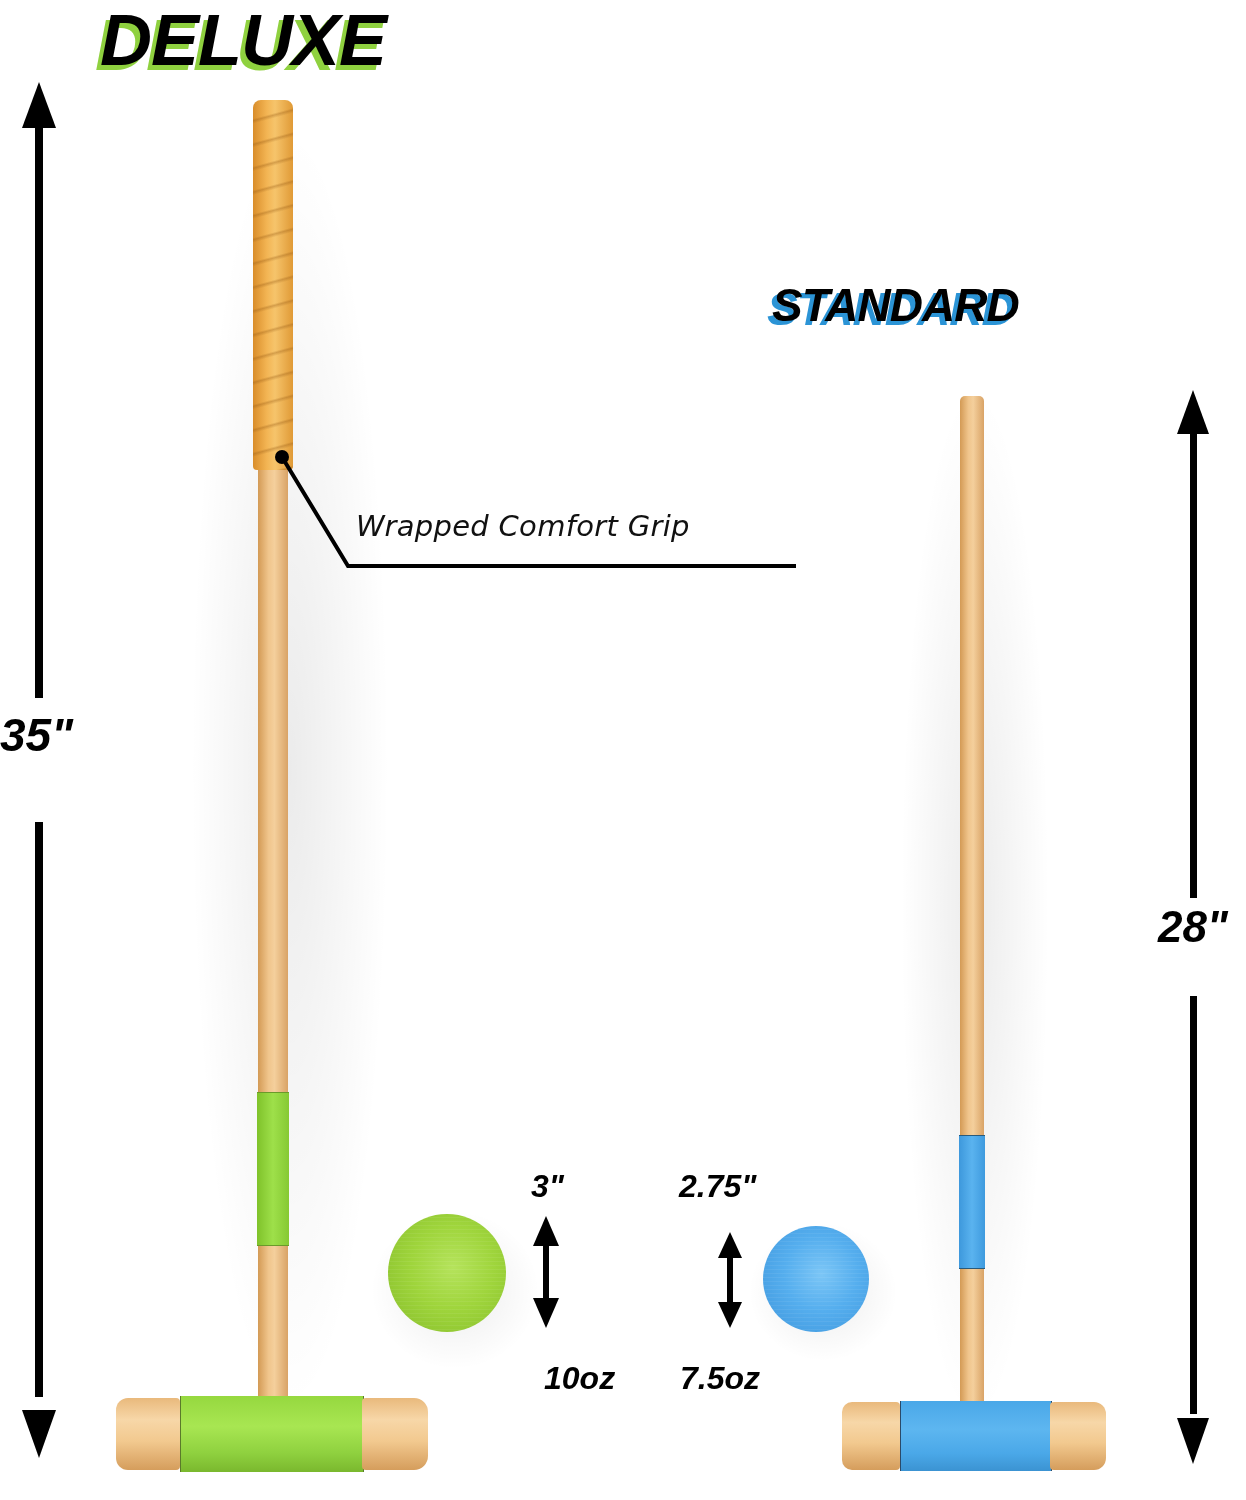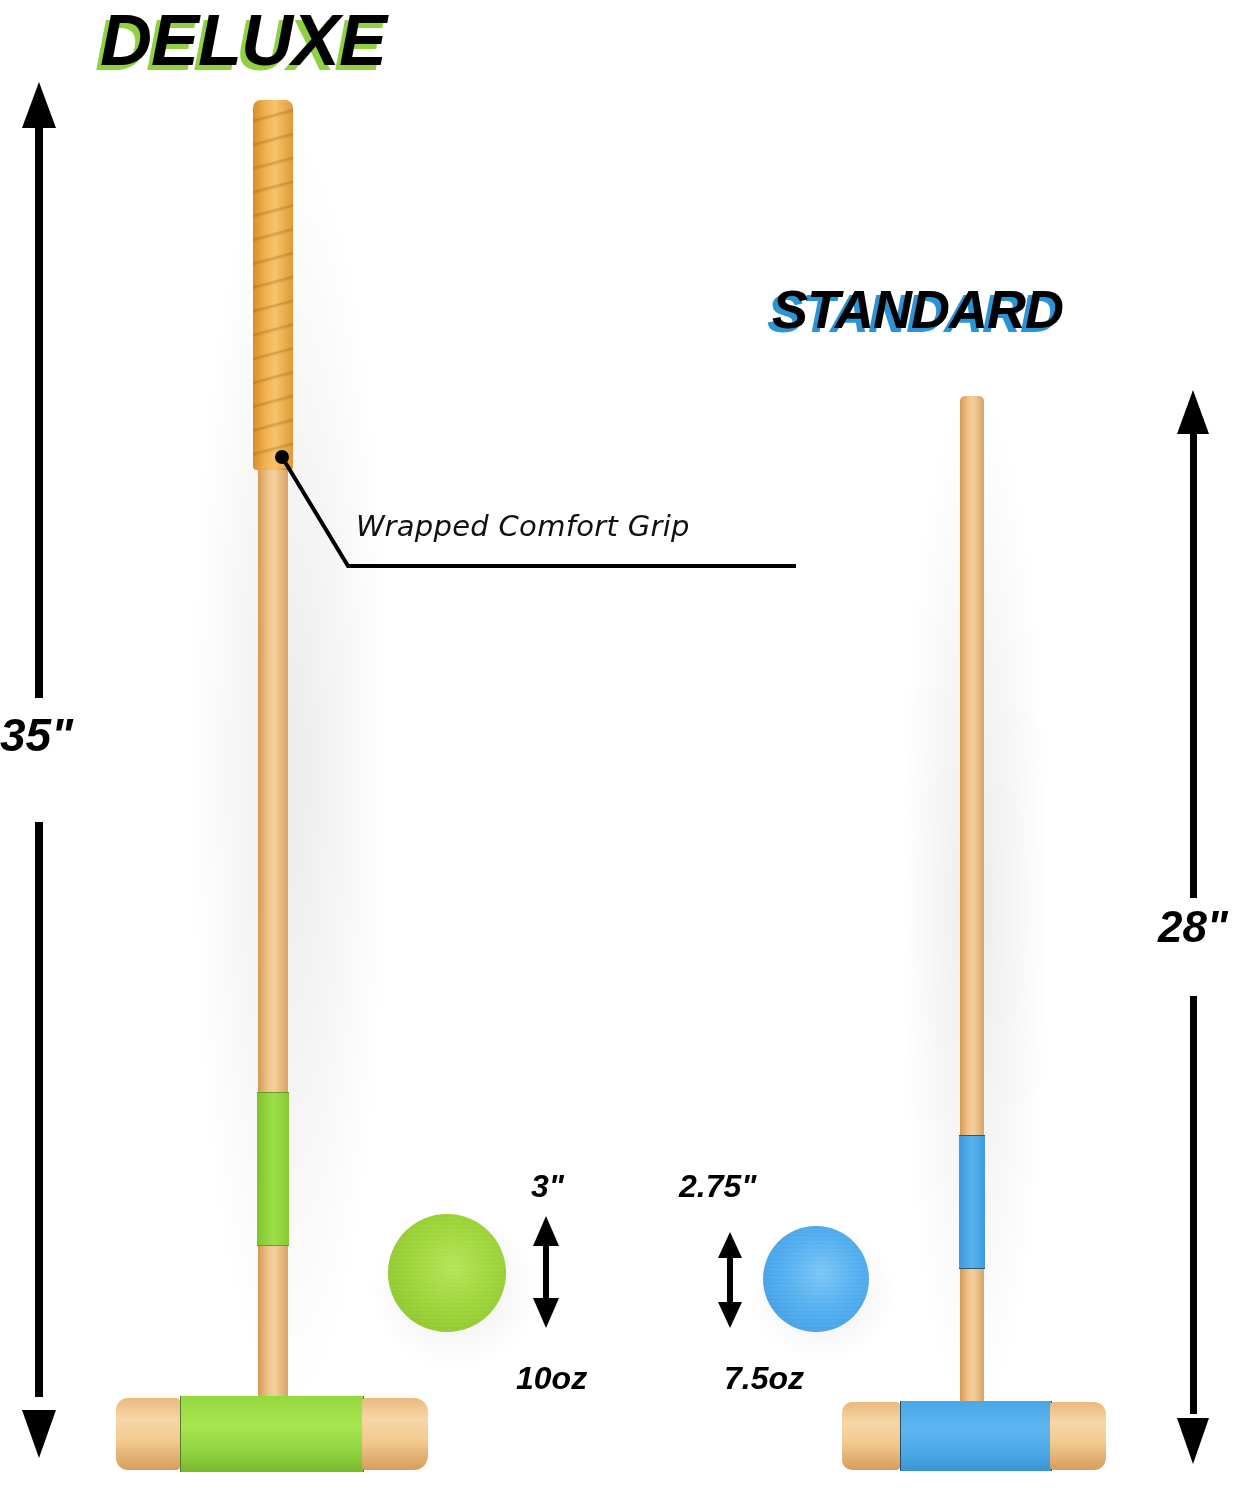--- a/index.html
+++ b/index.html
@@ -10,35 +10,35 @@
     }
     .abs { position: absolute; }
     .title {
       font-family: "Liberation Sans", sans-serif;
       font-weight: 900; font-style: italic;
       font-size: 72px; letter-spacing: -1px; line-height: 1;
       color: #000;
       text-align: center;
     }
     .title-deluxe { left: 100px; top: 4px; text-shadow: -5px 5px 0 #8fd13f; }
-    .title-standard { left: 772px; top: 282px; font-size: 54px; text-shadow: -5px 4px 0 #2b94d6; }
+    .title-standard { left: 772px; top: 282px; font-size: 46px; text-shadow: -5px 4px 0 #2b94d6; }
 
     .dim-label {
       font-family: "Liberation Sans", sans-serif;
       font-weight: 700; font-style: italic; color: #000;
       line-height: 1;
     }
     .dim-35 { left: 0px; top: 712px; font-size: 46px; }
     .dim-28 { left: 1158px; top: 905px; font-size: 44px; }
 
     .ball-label { font-size: 32px; }
     .lbl-3 { left: 531px; top: 1170px; }
     .lbl-275 { left: 679px; top: 1170px; }
-    .lbl-10oz { left: 516px; top: 1362px; }
-    .lbl-75oz { left: 680px; top: 1362px; margin-left: 44px; }
+    .lbl-10oz { left: 544px; top: 1362px; }
+    .lbl-75oz { left: 680px; top: 1362px; }
 
     .callout-text {
       left: 356px; top: 512px;
       font-family: "DejaVu Sans", sans-serif; font-style: italic;
       font-size: 29px; color: #111; line-height: 1;
       letter-spacing: 0.3px;
     }
 
     .shadow-glow {
       position: absolute; border-radius: 50%;

